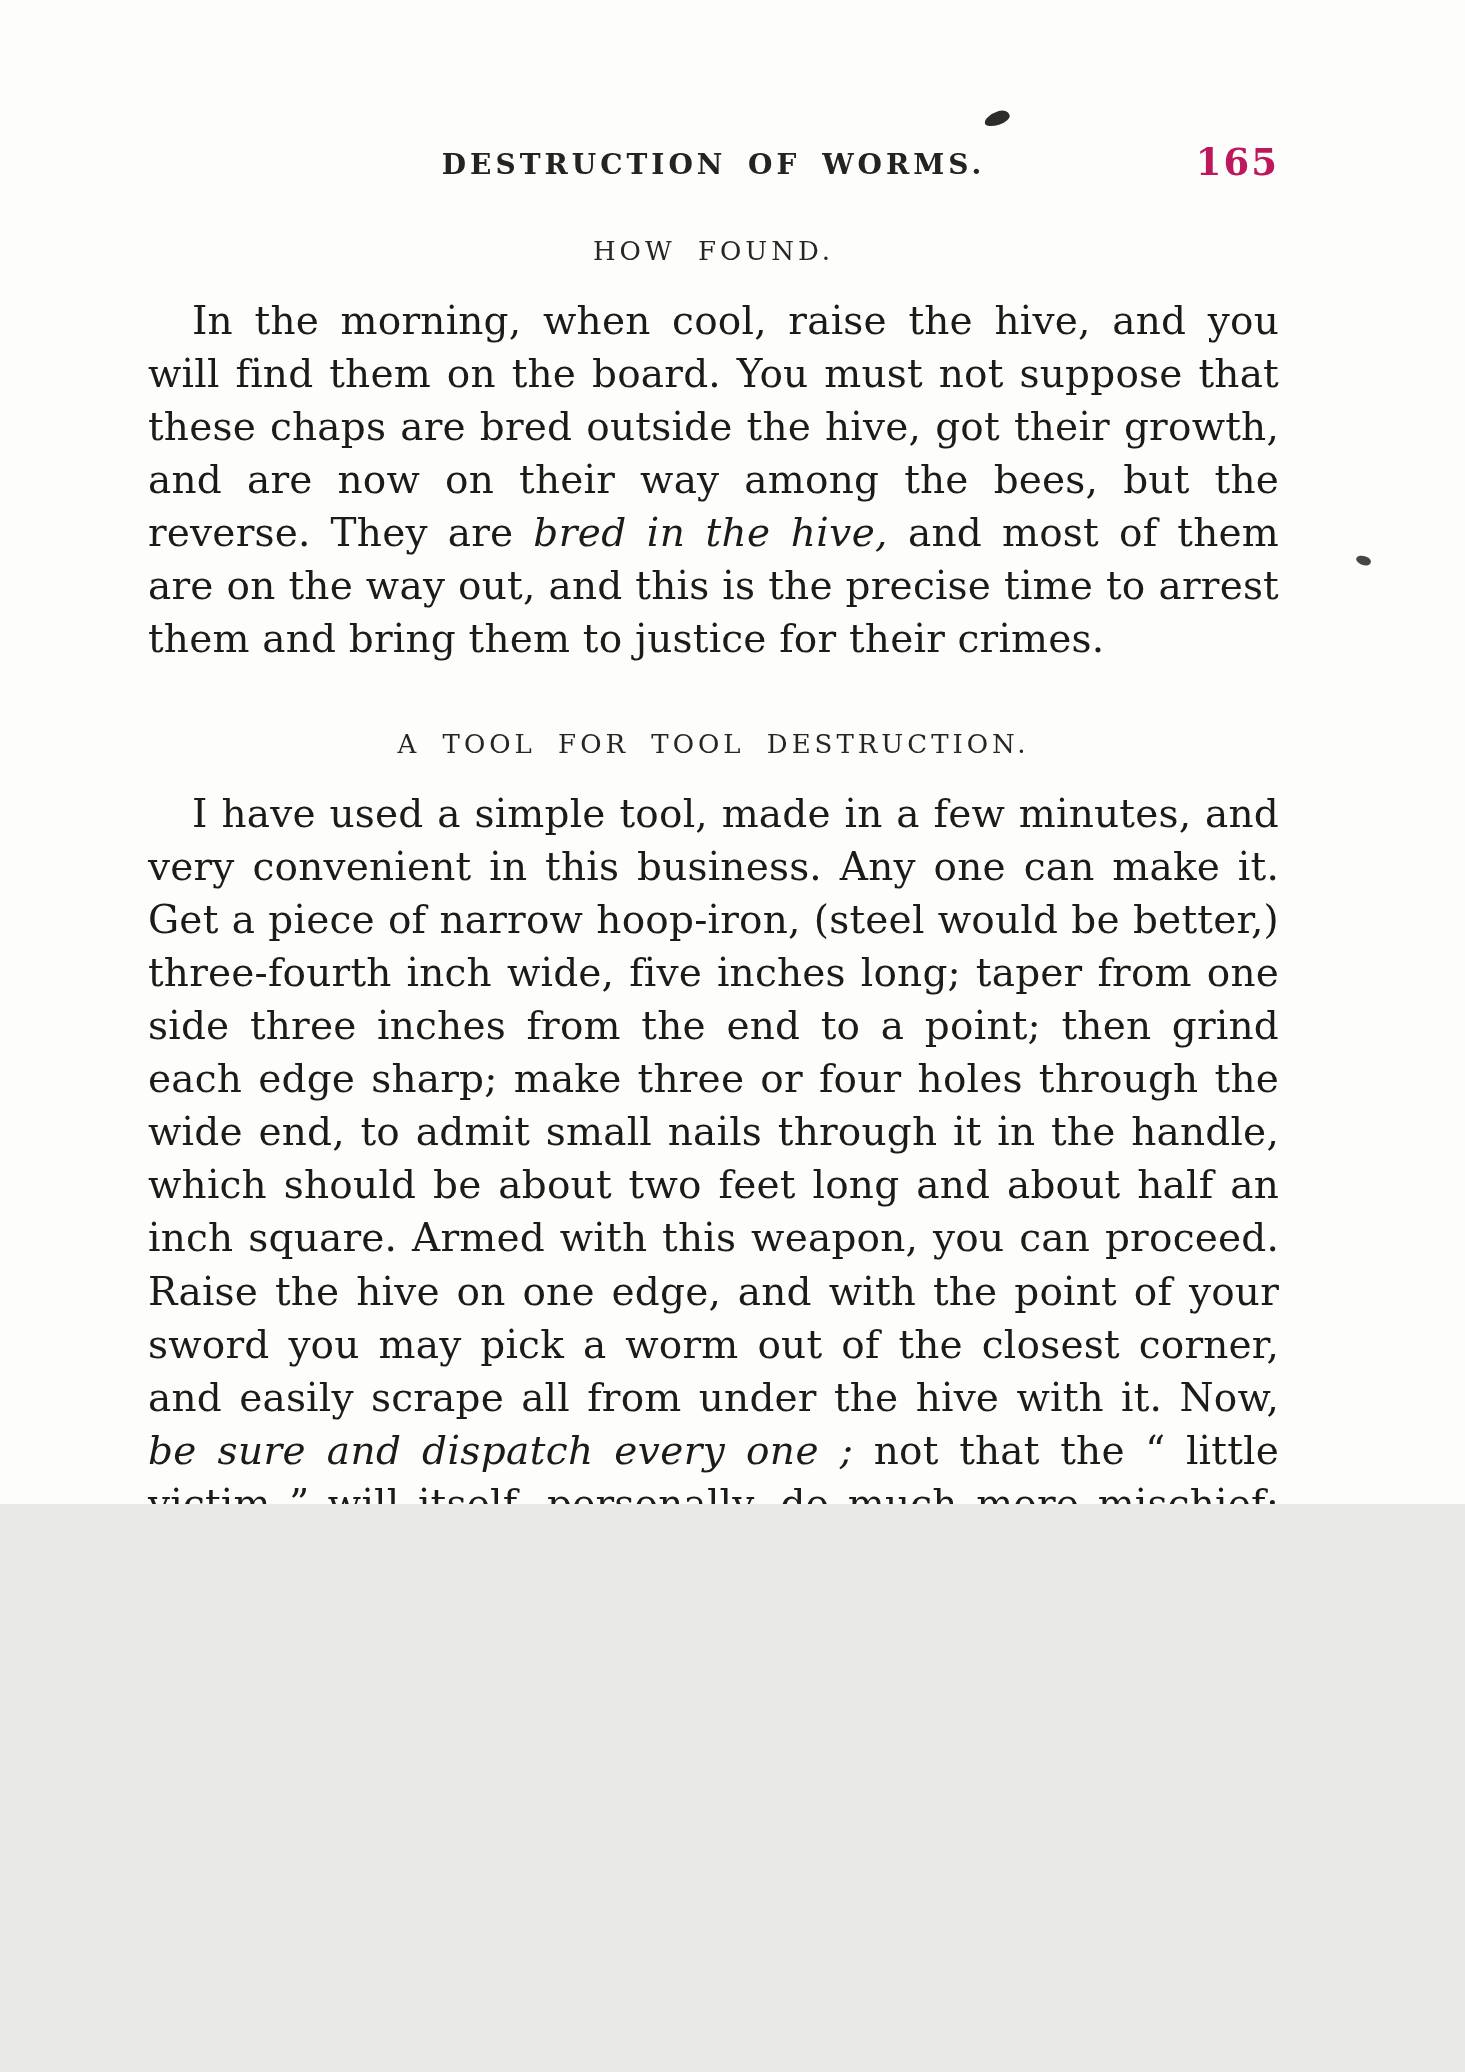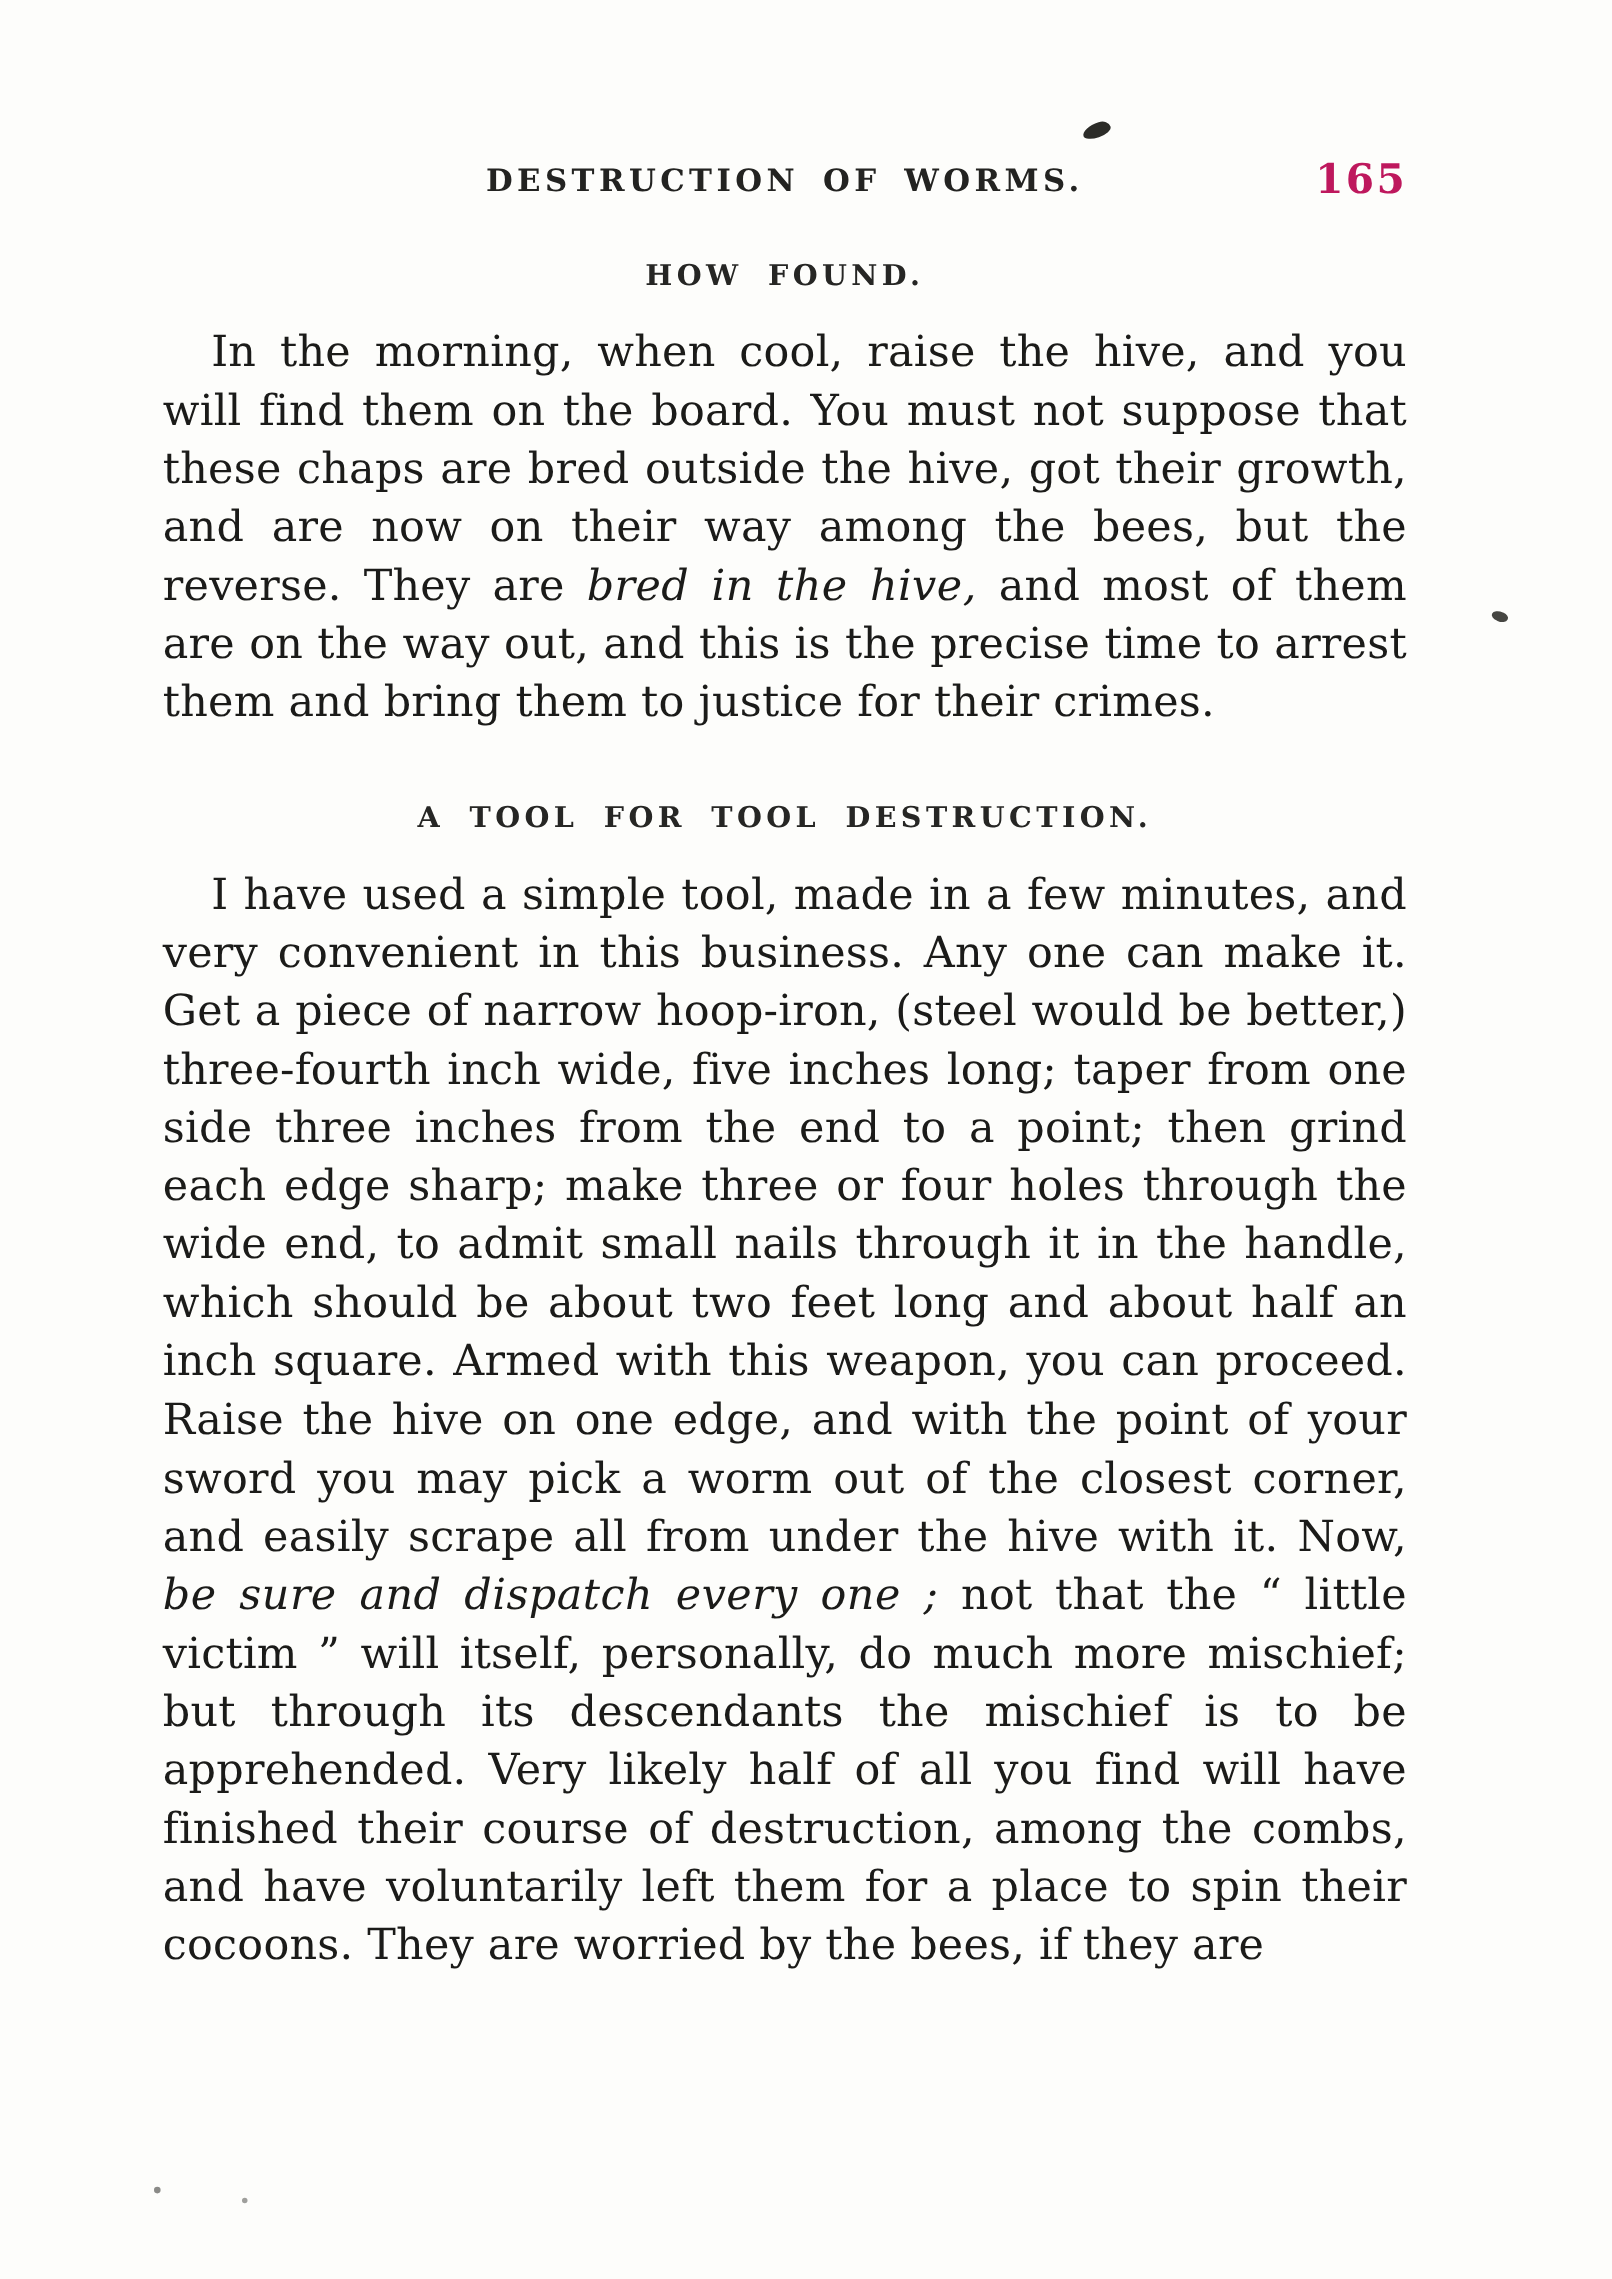--- a/index.html
+++ b/index.html
@@ -3,21 +3,21 @@
 <meta charset="utf-8">
 <style>
   html, body {
     margin: 0;
     padding: 0;
     background: #e9e9e7;
   }
   .page {
     position: relative;
     width: 1465px;
-    height: 2072px;
+    height: 1504px;
     margin: 0 auto;
     background: #fdfdfb;
     box-sizing: border-box;
     padding: 148px 186px 0 148px;
     font-family: "DejaVu Serif", "Liberation Serif", serif;
     color: #1c1c1a;
     overflow: hidden;
   }
   .header {
     position: relative;
@@ -36,21 +36,21 @@
     right: 0;
     top: -8px;
     font-size: 37px;
     font-weight: bold;
     letter-spacing: 2px;
     color: #be185d;
   }
   .section-heading {
     text-align: center;
     font-size: 26px;
-    font-weight: bold;
+    font-weight: normal;
     letter-spacing: 4px;
     word-spacing: 10px;
     color: #262624;
     margin: 64px 0 28px 0;
   }
   .section-first .section-heading {
     margin-top: 40px;
   }
   .body-paragraph {
     font-size: 39px;

